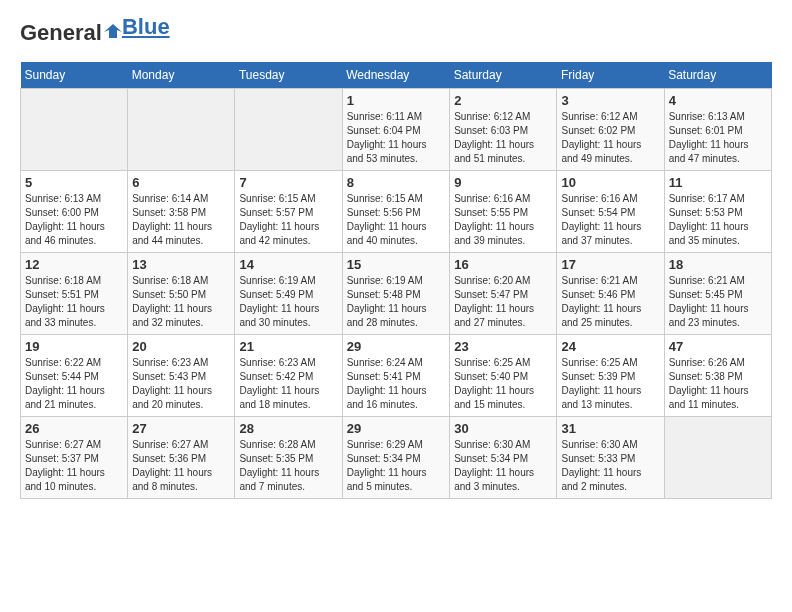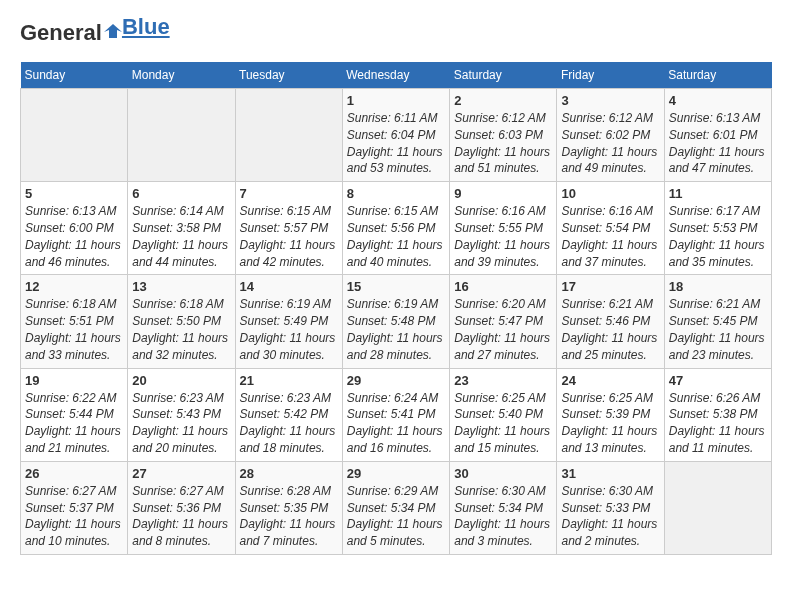--- a/index.html
+++ b/index.html
@@ -67,23 +67,22 @@
     }
     .day-number {
       font-weight: bold;
       font-size: 13px;
       color: #333;
       display: block;
       margin-bottom: 2px;
     }
     .day-info {
       color: #333;
-      font-size: 12px;
+      font-size: 10px;
       line-height: 1.4;
-      font-style: italic;
     }
     td.empty {
       background: #f0f0f0 !important;
     }
   </style>
 </head>
 <body>
 
 <div class="header">
   <div class="logo">

